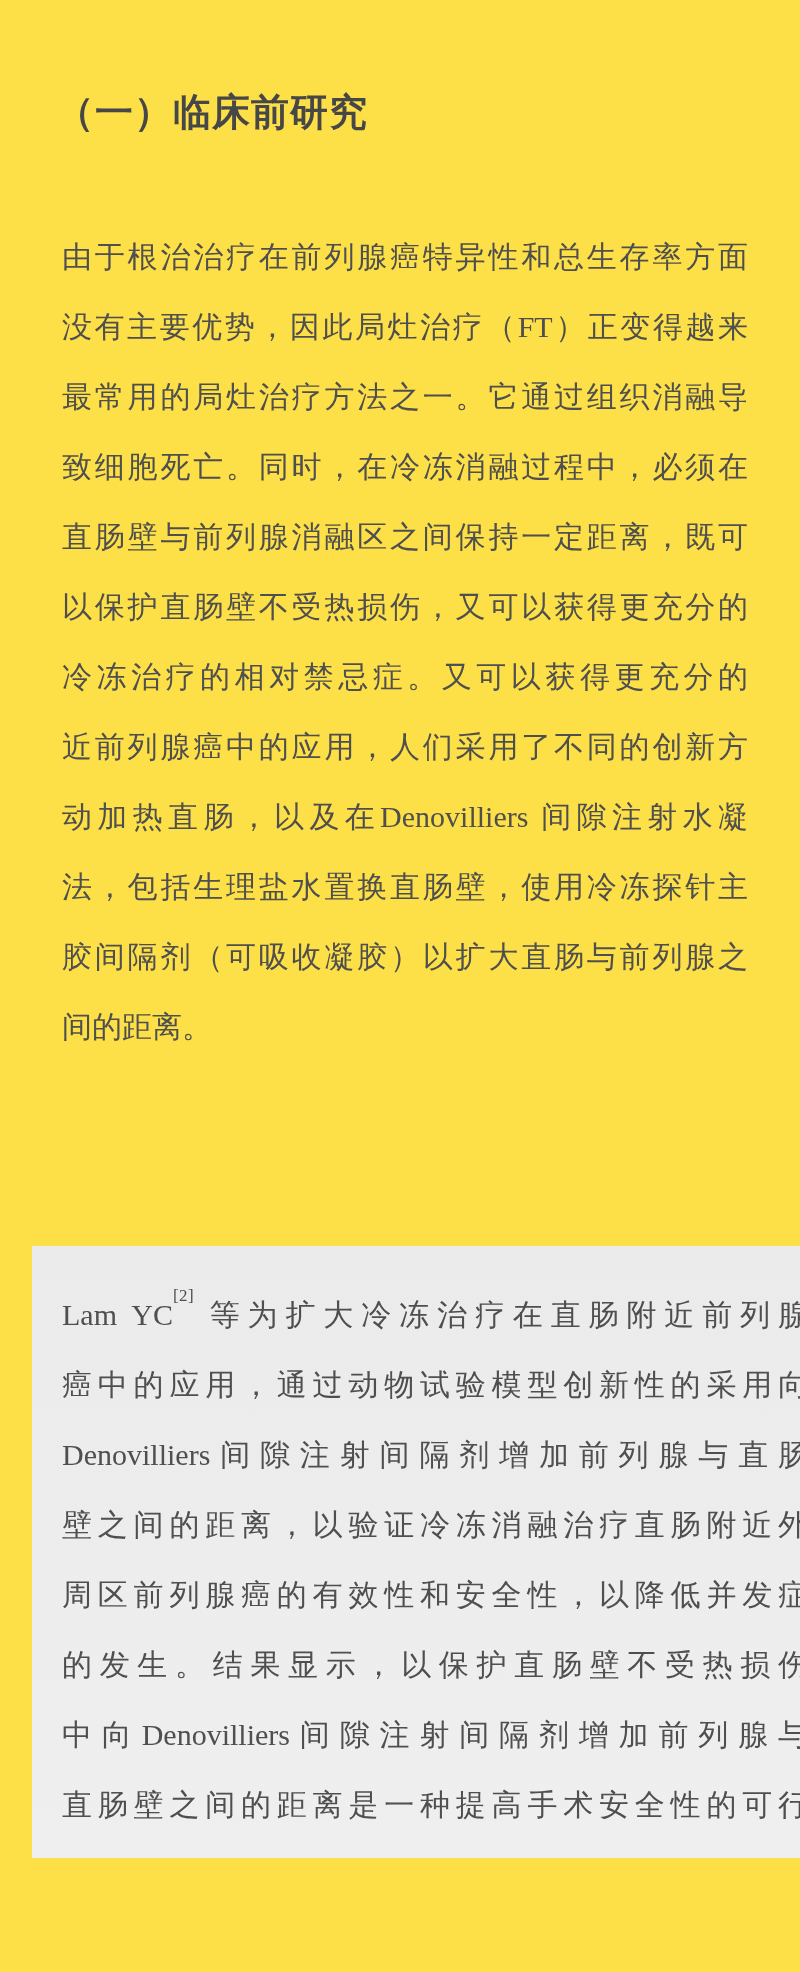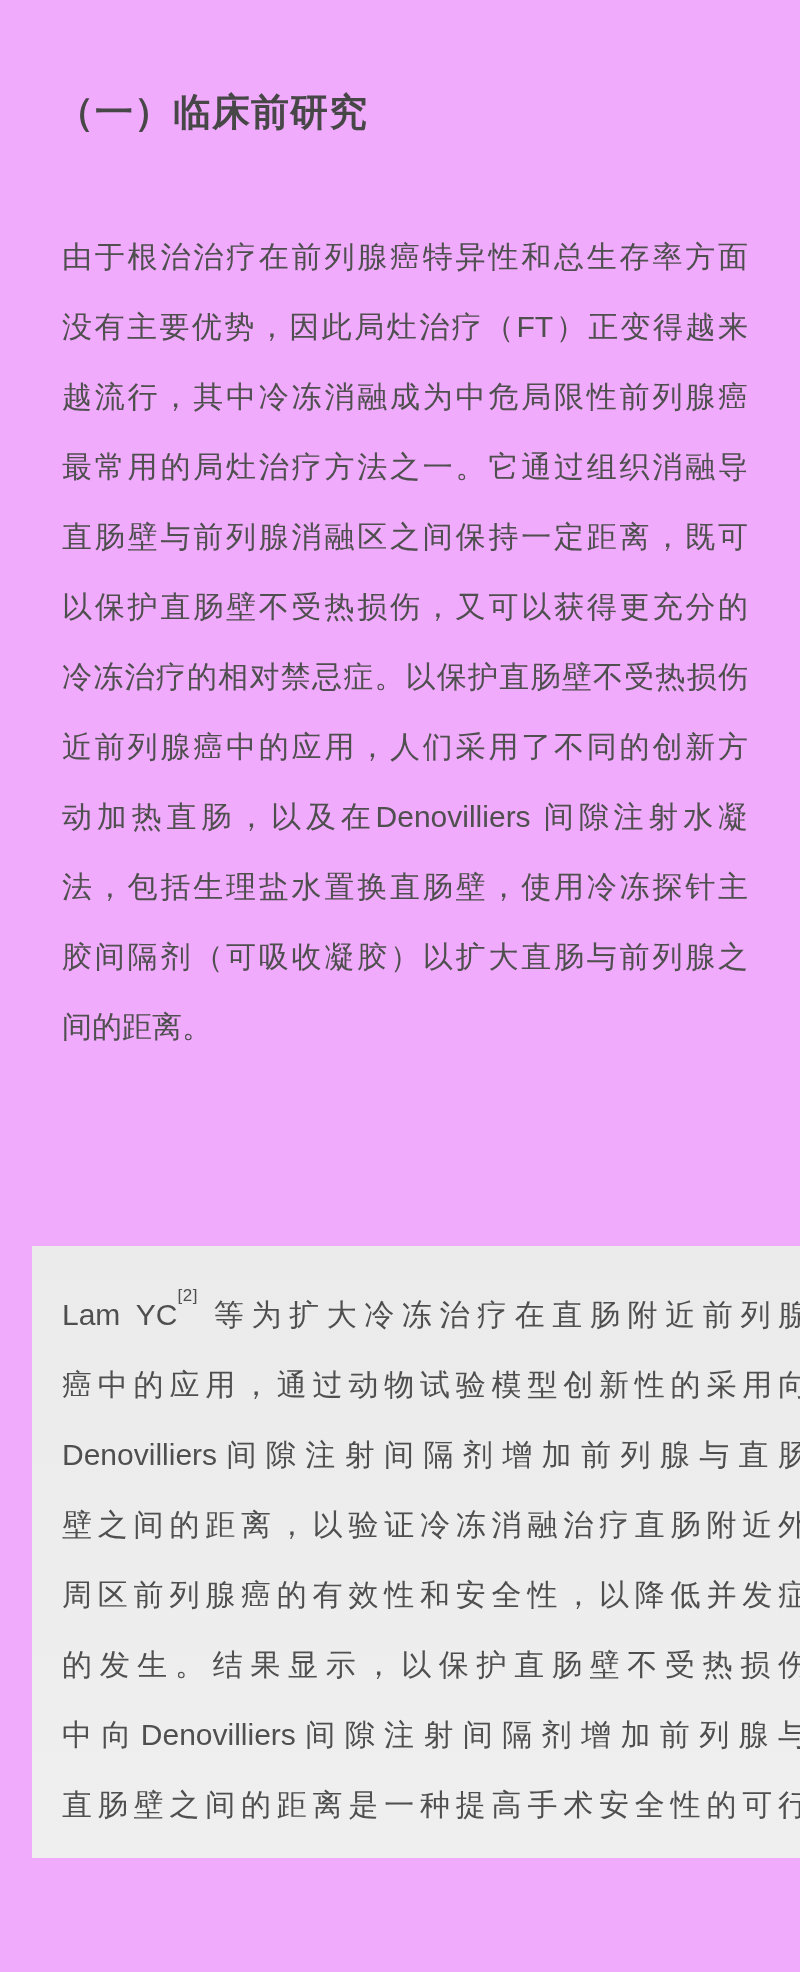--- a/index.html
+++ b/index.html
@@ -1,20 +1,20 @@
 <!DOCTYPE html>
 <html><head>
 <meta charset="utf-8">
 <style>
   html, body { margin: 0; padding: 0; background: #ffffff; }
   .page {
     position: relative;
     width: 800px;
     height: 1972px;
-    background: #f0abfc;
+    background: #fde047;
     overflow: hidden;
     font-family: "Liberation Sans", "DejaVu Sans", sans-serif;
     color: #4f4f4f;
   }
   .heading {
     position: absolute;
     left: 56px;
     top: 90px;
     margin: 0;
     font-size: 38px;
@@ -30,20 +30,21 @@
     top: 222px;
     width: 686px;
   }
   .line {
     font-size: 30px;
     line-height: 70px;
     color: #4f4f4f;
     text-align: justify;
     text-align-last: justify;
     white-space: nowrap;
+    font-family: Liberation Serif, serif;
   }
   .line.last {
     text-align-last: left;
   }
   .graybox {
     position: absolute;
     left: 32px;
     top: 1246px;
     width: 800px;
     box-sizing: border-box;
@@ -62,25 +63,25 @@
 
 <div class="page">
 
   <h2 class="heading">（一）临床前研究</h2>
 
   <div class="para">
     <div>
 
     <div class="line">由于根治治疗在前列腺癌特异性和总生存率方面</div>
         <div class="line">没有主要优势，因此局灶治疗（FT）正变得越来</div>
-        <div class="line">越流行，其中冷冻消融成为中危局限性前列腺癌</div>
         <div class="line">最常用的局灶治疗方法之一。它通过组织消融导</div>
+        <div class="line">致细胞死亡。同时，在冷冻消融过程中，必须在</div>
         <div class="line">直肠壁与前列腺消融区之间保持一定距离，既可</div>
         <div class="line">以保护直肠壁不受热损伤，又可以获得更充分的</div>
-        <div class="line">冷冻治疗的相对禁忌症。以保护直肠壁不受热损伤</div>
+        <div class="line">冷冻治疗的相对禁忌症。又可以获得更充分的</div>
         <div class="line">近前列腺癌中的应用，人们采用了不同的创新方</div>
         <div class="line">动加热直肠，以及在Denovilliers 间隙注射水凝</div>
         <div class="line">法，包括生理盐水置换直肠壁，使用冷冻探针主</div>
         <div class="line">胶间隔剂（可吸收凝胶）以扩大直肠与前列腺之</div>
       </div>
     <div class="line last">间的距离。</div>
   </div>
 
   <div class="graybox">
     <div class="line">

